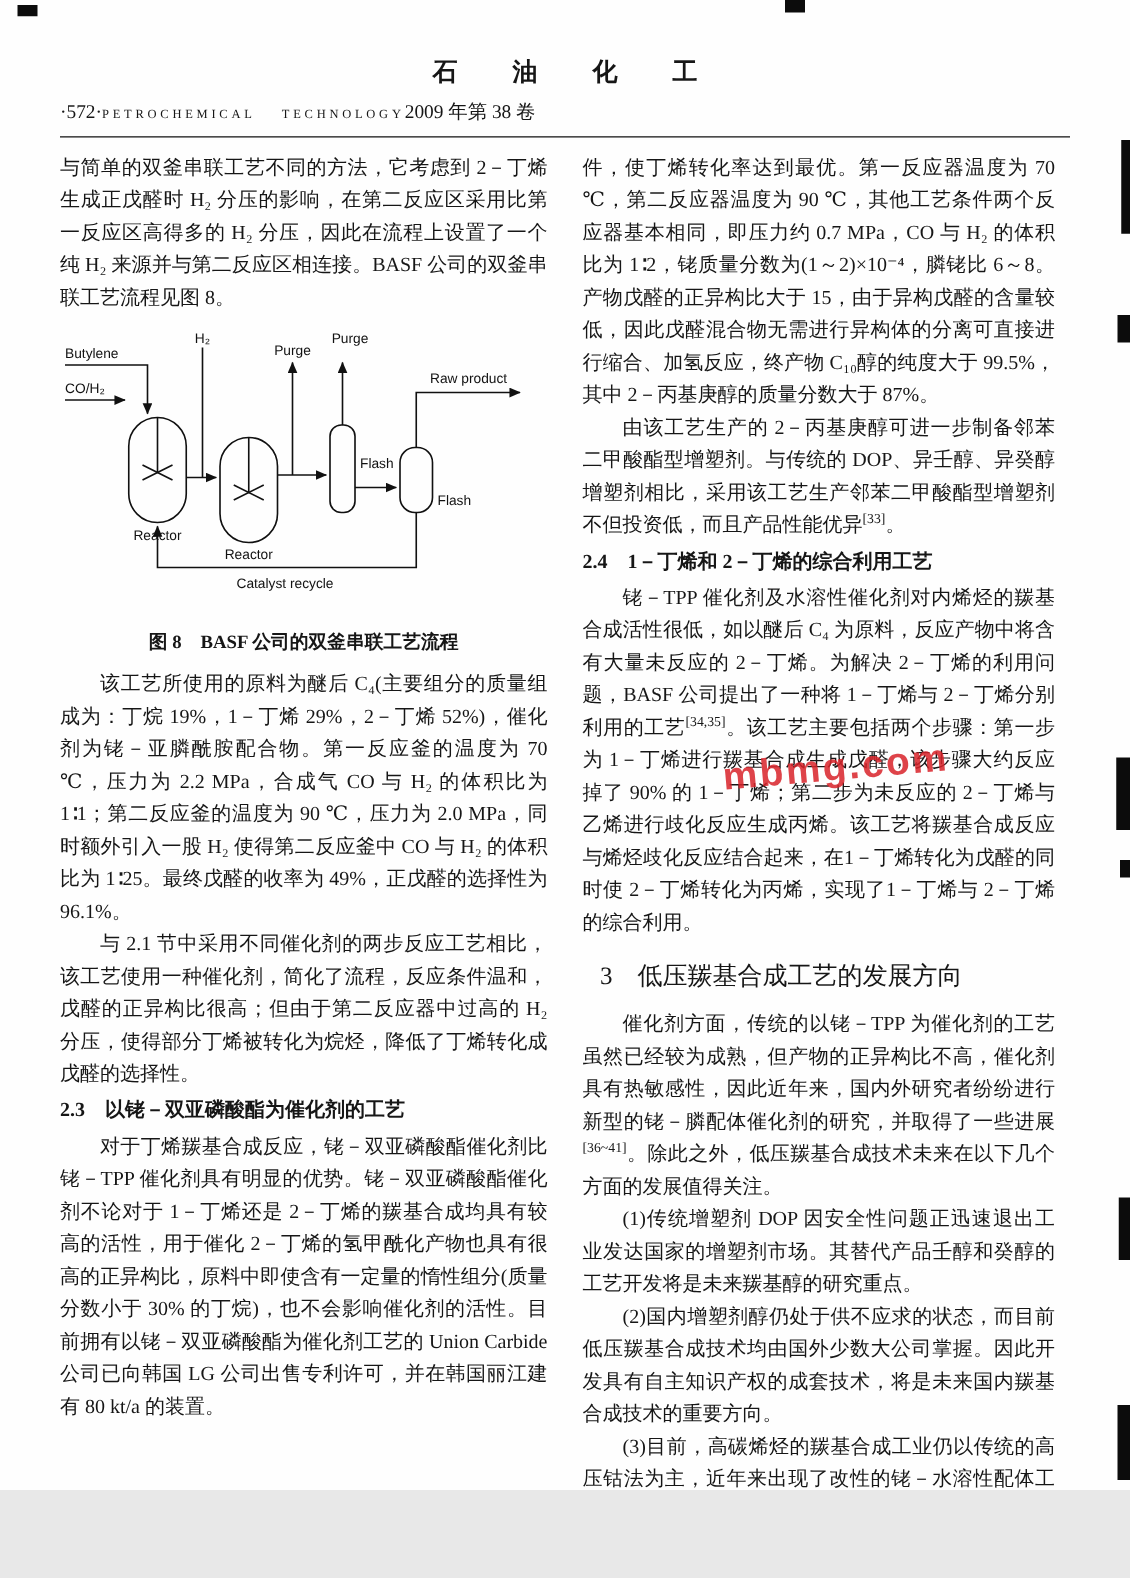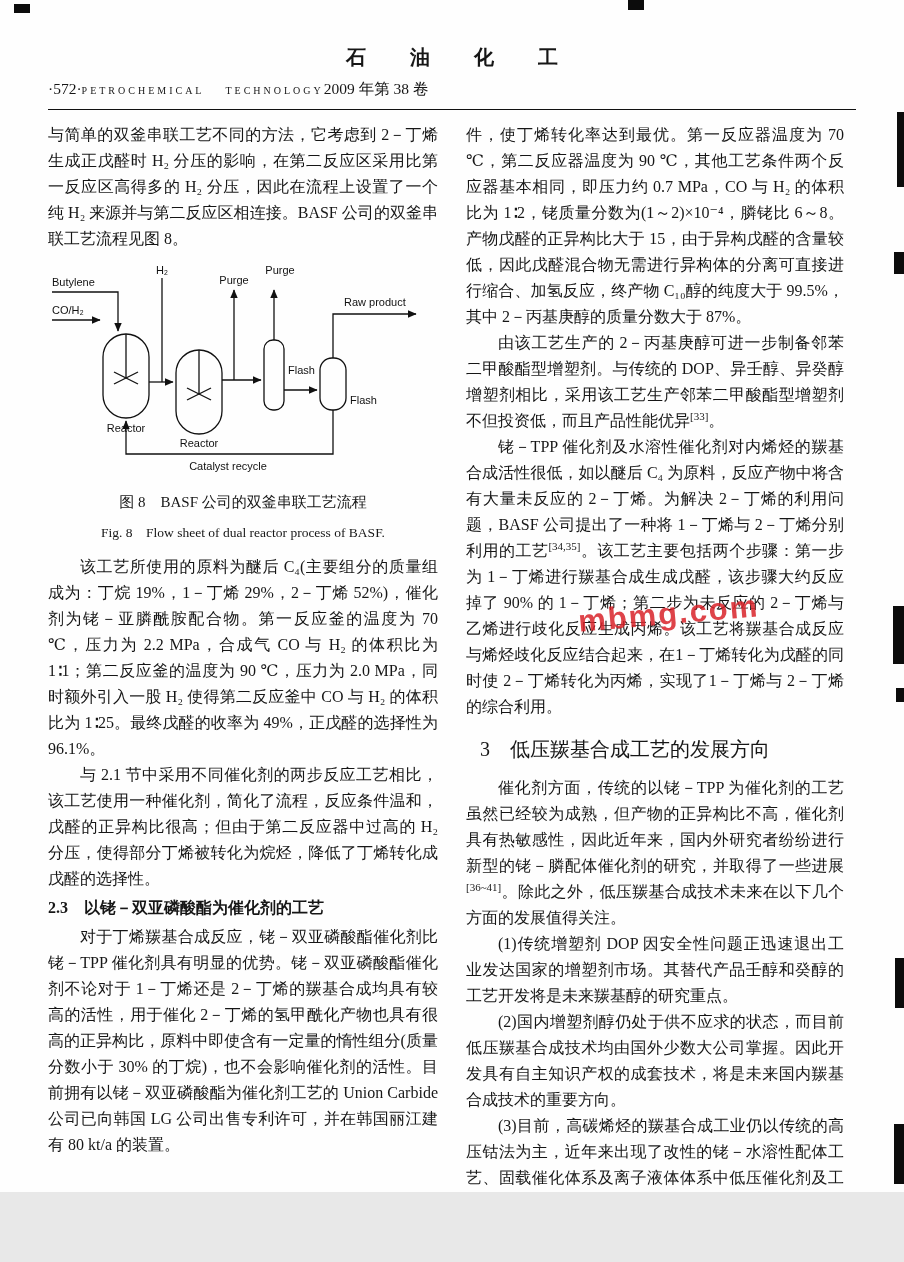--- a/index.html
+++ b/index.html
@@ -24,21 +24,21 @@
   .columns { display:flex; gap:28px; padding:12px 60px 0 48px; }
   .col { width:390px; font-size:16px; line-height:26px; text-align:justify; }
   .para { margin:0; text-indent:2em; }
   .para.noindent { text-indent:0; }
   .h2head { margin:3px 0; font-size:16px; font-weight:bold; }
   .h1head { margin:16px 0 13px 14px; font-size:20px; font-weight:normal; text-indent:0; }
   sup.ref { font-size:11px; line-height:0; }
   
   figure { margin:10px 0 8px 0; }
   figure svg { display:block; margin:0 auto; }
-  .cap-cn { text-align:center; font-size:15px; font-weight:normal; margin-top:12px; }
+  .cap-cn { text-align:center; font-size:15px; font-weight:bold; margin-top:24px; }
   .cap-en { text-align:center; font-size:13.5px; margin-top:5px; }
   svg text { font-family:"Liberation Sans","DejaVu Sans",sans-serif; font-size:11px; fill:#111; }
   svg .v { fill:#fefefe; stroke:#111; stroke-width:1.3; }
   svg .p { fill:none; stroke:#111; stroke-width:1.3; }
   
   .watermark {
     position:absolute; left:578px; top:596px; color:#d9232a; opacity:0.85;
     font-family:"Liberation Sans","DejaVu Sans",sans-serif; font-weight:bold;
     font-size:31px; letter-spacing:2px; transform:rotate(-5deg); pointer-events:none;
   }
@@ -122,34 +122,34 @@
           <text x="186" y="22" text-anchor="middle">Purge</text>
           <text x="232" y="12" text-anchor="middle">Purge</text>
           <text x="296" y="44">Raw product</text>
           <text x="240" y="112">Flash</text>
           <text x="302" y="142">Flash</text>
           <text x="78" y="170" text-anchor="middle">Reactor</text>
           <text x="151" y="185" text-anchor="middle">Reactor</text>
           <text x="180" y="208" text-anchor="middle">Catalyst recycle</text>
         </svg>
         <div class="cap-cn">图 8　BASF 公司的双釜串联工艺流程</div>
-        <div class="cap-en">Fig. 8　Flow sheet of dual reactor process of BASF.</div>
       </figure>
 
       <p class="para">该工艺所使用的原料为醚后 C₄(主要组分的质量组成为：丁烷 19%，1－丁烯 29%，2－丁烯 52%)，催化剂为铑－亚膦酰胺配合物。第一反应釜的温度为 70 ℃，压力为 2.2 MPa，合成气 CO 与 H₂ 的体积比为 1∶1；第二反应釜的温度为 90 ℃，压力为 2.0 MPa，同时额外引入一股 H₂ 使得第二反应釜中 CO 与 H₂ 的体积比为 1∶25。最终戊醛的收率为 49%，正戊醛的选择性为 96.1%。</p>
       <p class="para">与 2.1 节中采用不同催化剂的两步反应工艺相比，该工艺使用一种催化剂，简化了流程，反应条件温和，戊醛的正异构比很高；但由于第二反应器中过高的 H₂ 分压，使得部分丁烯被转化为烷烃，降低了丁烯转化成戊醛的选择性。</p>
       <h4 class="h2head">2.3　以铑－双亚磷酸酯为催化剂的工艺</h4>
       <p class="para">对于丁烯羰基合成反应，铑－双亚磷酸酯催化剂比铑－TPP 催化剂具有明显的优势。铑－双亚磷酸酯催化剂不论对于 1－丁烯还是 2－丁烯的羰基合成均具有较高的活性，用于催化 2－丁烯的氢甲酰化产物也具有很高的正异构比，原料中即使含有一定量的惰性组分(质量分数小于 30% 的丁烷)，也不会影响催化剂的活性。目前拥有以铑－双亚磷酸酯为催化剂工艺的 Union Carbide 公司已向韩国 LG 公司出售专利许可，并在韩国丽江建有 80 kt/a 的装置。</p>
     </section>
 
     <section class="col">
       <p class="para noindent">件，使丁烯转化率达到最优。第一反应器温度为 70 ℃，第二反应器温度为 90 ℃，其他工艺条件两个反应器基本相同，即压力约 0.7 MPa，CO 与 H₂ 的体积比为 1∶2，铑质量分数为(1～2)×10⁻⁴，膦铑比 6～8。产物戊醛的正异构比大于 15，由于异构戊醛的含量较低，因此戊醛混合物无需进行异构体的分离可直接进行缩合、加氢反应，终产物 C₁₀醇的纯度大于 99.5%，其中 2－丙基庚醇的质量分数大于 87%。</p>
 
       <p class="para"><span>由该工艺生产的 2－丙基庚醇可进一步制备邻苯二甲酸酯型增塑剂。与传统的 DOP、异壬醇、异癸醇增塑剂相比，采用该工艺生产邻苯二甲酸酯型增塑剂不但投资低，而且产品性能优异</span><sup class="ref">[33]</sup><span>。</span></p>
 
+      <h4 class="h2head">2.4　1－丁烯和 2－丁烯的综合利用工艺</h4>
 
       <p class="para"><span>铑－TPP 催化剂及水溶性催化剂对内烯烃的羰基合成活性很低，如以醚后 C₄ 为原料，反应产物中将含有大量未反应的 2－丁烯。为解决 2－丁烯的利用问题，BASF 公司提出了一种将 1－丁烯与 2－丁烯分别利用的工艺</span><sup class="ref">[34,35]</sup><span>。该工艺主要包括两个步骤：第一步为 1－丁烯进行羰基合成生成戊醛，该步骤大约反应掉了 90% 的 1－丁烯；第二步为未反应的 2－丁烯与乙烯进行歧化反应生成丙烯。该工艺将羰基合成反应与烯烃歧化反应结合起来，在1－丁烯转化为戊醛的同时使 2－丁烯转化为丙烯，实现了1－丁烯与 2－丁烯的综合利用。</span></p>
 
       <h3 class="h1head">3　低压羰基合成工艺的发展方向</h3>
 
       <p class="para"><span>催化剂方面，传统的以铑－TPP 为催化剂的工艺虽然已经较为成熟，但产物的正异构比不高，催化剂具有热敏感性，因此近年来，国内外研究者纷纷进行新型的铑－膦配体催化剂的研究，并取得了一些进展</span><sup class="ref">[36~41]</sup><span>。除此之外，低压羰基合成技术未来在以下几个方面的发展值得关注。</span></p>
 
       <p class="para">(1)传统增塑剂 DOP 因安全性问题正迅速退出工业发达国家的增塑剂市场。其替代产品壬醇和癸醇的工艺开发将是未来羰基醇的研究重点。</p>
       <p class="para">(2)国内增塑剂醇仍处于供不应求的状态，而目前低压羰基合成技术均由国外少数大公司掌握。因此开发具有自主知识产权的成套技术，将是未来国内羰基合成技术的重要方向。</p>
 

